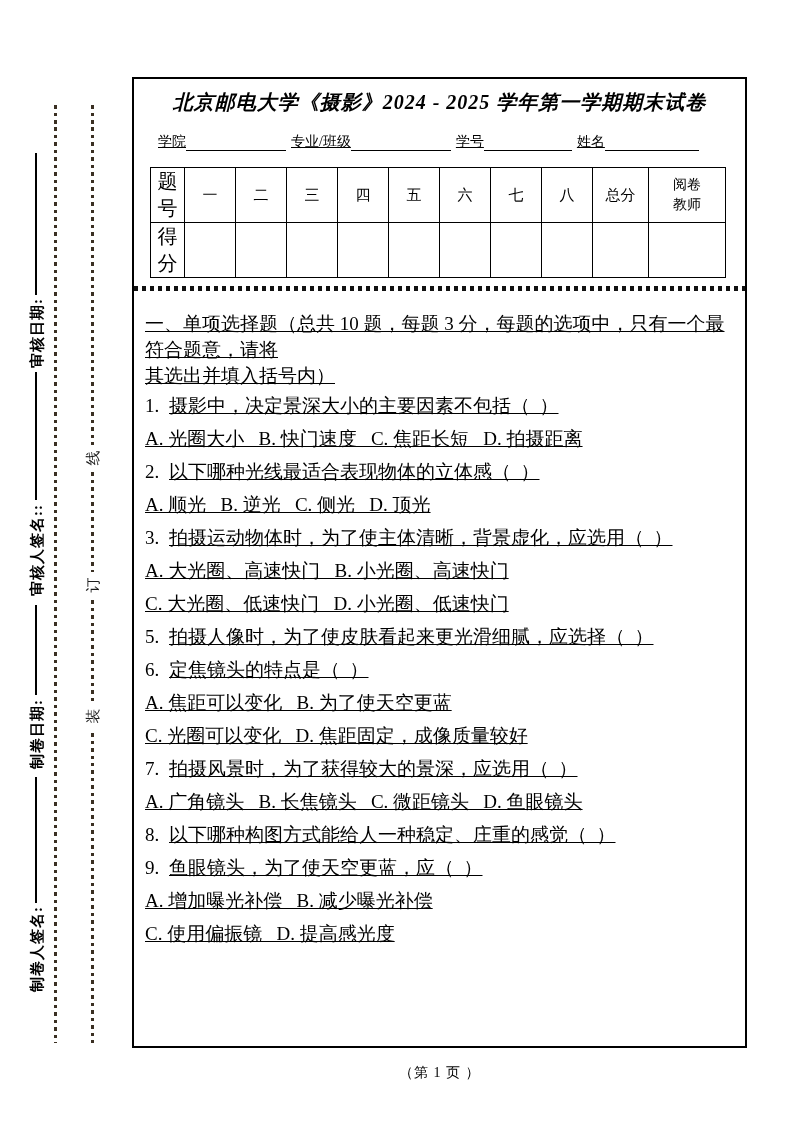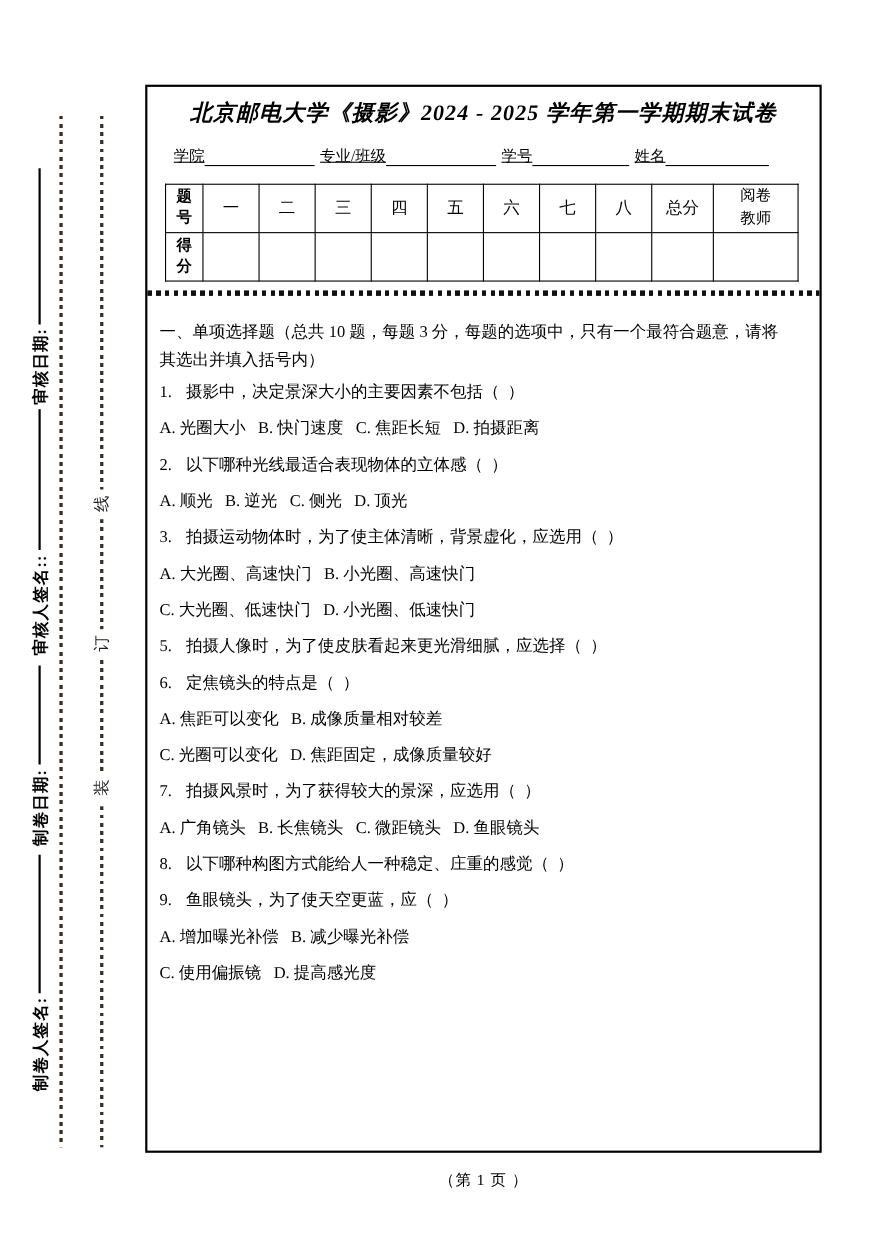--- a/index.html
+++ b/index.html
@@ -35,29 +35,29 @@
   }
   .info-row { display:flex; align-items:flex-end; margin:17px 0 0 24px; font-size:14px;text-decoration:underline; }
   .info-item { display:flex; align-items:flex-end; margin-right:5px; white-space:nowrap; }
   .blank { display:inline-block; border-bottom:1.5px solid #000; height:17px; }
 
   table.score-table {
     border-collapse:collapse; table-layout:fixed;
     margin:16px 0 0 16px; width:575px;
   }
   table.score-table td { border:1.5px solid #000; text-align:center; vertical-align:middle; font-size:15px; padding:0; height:43px; }
-  .stack2 { width:1.1em; margin:0 auto; line-height:1.35; word-break:break-all; font-size:14px;font-weight:bold; }
+  .stack2 { width:1.1em; margin:0 auto; line-height:1.35; word-break:break-all; font-size:20px; }
   .stack4 { width:2.2em; margin:0 auto; line-height:1.45; word-break:break-all; font-size:14px; }
 
   .sep-dots {
     margin-top:8px; height:5px;
     background-image:repeating-linear-gradient(90deg,#111 0 4px,transparent 4px 8px);
   }
 
-  .body-text { margin:20px 10px 0 11px; font-size:15px; }
+  .body-text { margin:20px 10px 0 11px; font-size:19px;text-decoration:underline; }
   .h-line { margin:0; line-height:26px; white-space:pre-wrap; }
   .line   { margin:0; line-height:33px; white-space:pre-wrap; }
   .q-num  { display:inline-block; min-width:24px; }
 
   .page-footer {
     position:absolute; left:399px; top:1064px;
     font-size:14px; font-weight:normal; letter-spacing:1px;
   }
 </style>
 </head>
@@ -180,21 +180,21 @@
         <p class="line">C. 大光圈、低速快门   D. 小光圈、低速快门</p>
       </div>
 
 
       <div>
         <p class="line"><span class="q-num">5.</span><span>拍摄人像时，为了使皮肤看起来更光滑细腻，应选择（  ）</span></p>
       </div>
 
       <div>
         <p class="line"><span class="q-num">6.</span><span>定焦镜头的特点是（  ）</span></p>
-        <p class="line">A. 焦距可以变化   B. 成像质量相对较差</p>
+        <p class="line">A. 焦距可以变化   B. 为了使天空更蓝</p>
         <p class="line">C. 光圈可以变化   D. 焦距固定，成像质量较好</p>
       </div>
 
       <div>
         <p class="line"><span class="q-num">7.</span><span>拍摄风景时，为了获得较大的景深，应选用（  ）</span></p>
         <p class="line">A. 广角镜头   B. 长焦镜头   C. 微距镜头   D. 鱼眼镜头</p>
       </div>
 
       <div>
         <p class="line"><span class="q-num">8.</span><span>以下哪种构图方式能给人一种稳定、庄重的感觉（  ）</span></p>

